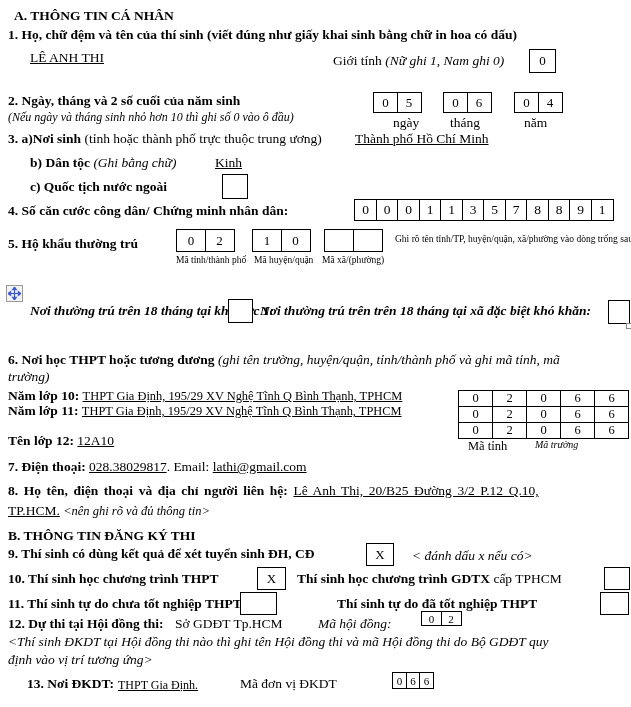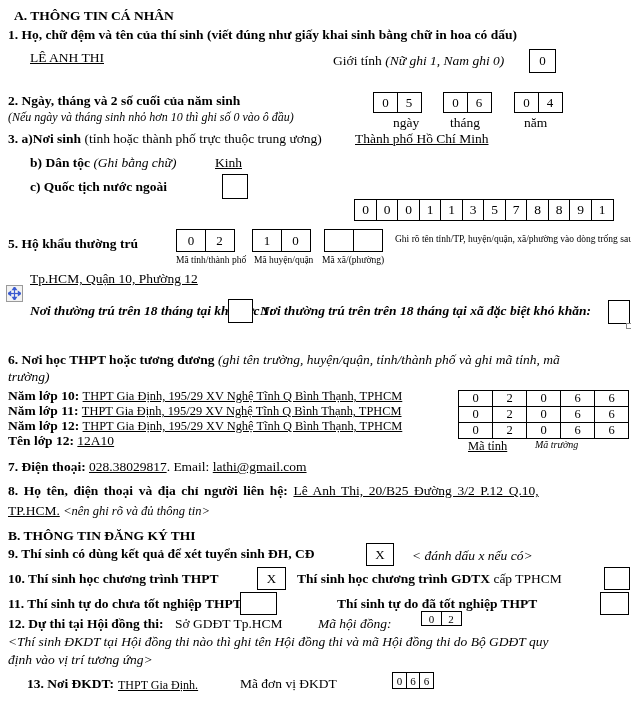--- a/index.html
+++ b/index.html
@@ -78,20 +78,21 @@
   </div>
   <div class="abs u" style="left:355px;top:131px;">Thành phố Hồ Chí Minh</div>
   <div class="abs" style="left:30px;top:155px;">
     <span class="b">b) Dân tộc</span>
     <span class="i">(Ghi bằng chữ)</span>
   </div>
   <div class="abs u" style="left:215px;top:155px;">Kinh</div>
   <div class="abs b" style="left:30px;top:179px;">c) Quốc tịch nước ngoài</div>
   <div class="box" style="left:222px;top:174px;width:26px;height:25px;"></div>
 
+  <div class="abs b" style="left:8px;top:203px;">4. Số căn cước công dân/ Chứng minh nhân dân:</div>
   <div class="abs cellrow" style="left:354px;top:199px;">
     <span class="cell c-cccd">0</span>
     <span class="cell c-cccd">0</span>
     <span class="cell c-cccd">0</span>
     <span class="cell c-cccd">1</span>
     <span class="cell c-cccd">1</span>
     <span class="cell c-cccd">3</span>
     <span class="cell c-cccd">5</span>
     <span class="cell c-cccd">7</span>
     <span class="cell c-cccd">8</span>
@@ -110,21 +111,20 @@
     <span class="cell c-q5">0</span>
   </div>
   <div class="abs cellrow" style="left:324px;top:229px;">
     <span class="cell c-q5"></span>
     <span class="cell c-q5"></span>
   </div>
   <div class="abs sm" style="left:176px;top:255px;">Mã tỉnh/thành phố</div>
   <div class="abs sm" style="left:254px;top:255px;">Mã huyện/quận</div>
   <div class="abs sm" style="left:322px;top:255px;">Mã xã/(phường)</div>
   <div class="abs sm" style="left:395px;top:234px;">Ghi rõ tên tỉnh/TP, huyện/quận, xã/phường vào dòng trống sau:</div>
-  <div class="abs u" style="left:30px;top:271px;">Tp.HCM, Quận 10, Phường 12</div>
 
   <div class="mv" style="left:6px;top:285px;">
     <svg width="13" height="13" viewBox="0 0 13 13">
       <g stroke="#3b5bd0" stroke-width="1.2" fill="#3b5bd0">
         <line x1="6.5" y1="2" x2="6.5" y2="11"></line>
         <line x1="2" y1="6.5" x2="11" y2="6.5"></line>
         <path d="M6.5 0 L4.7 2.6 L8.3 2.6 Z"></path>
         <path d="M6.5 13 L4.7 10.4 L8.3 10.4 Z"></path>
         <path d="M0 6.5 L2.6 4.7 L2.6 8.3 Z"></path>
         <path d="M13 6.5 L10.4 4.7 L10.4 8.3 Z"></path>
@@ -145,24 +145,20 @@
   <div class="abs i" style="left:8px;top:369px;">trường)</div>
 
   <div class="abs" style="left:8px;top:388px;">
     <span class="b">Năm lớp 10:</span>
     <span class="u school-val">THPT Gia Định, 195/29 XV Nghệ Tĩnh Q Bình Thạnh, TPHCM</span>
   </div>
   <div class="abs" style="left:8px;top:403px;">
     <span class="b">Năm lớp 11:</span>
     <span class="u school-val">THPT Gia Định, 195/29 XV Nghệ Tĩnh Q Bình Thạnh, TPHCM</span>
   </div>
-  <div class="abs" style="left:8px;top:418px;">
-    <span class="b">Năm lớp 12:</span>
-    <span class="u school-val">THPT Gia Định, 195/29 XV Nghệ Tĩnh Q Bình Thạnh, TPHCM</span>
-  </div>
   <div class="abs" style="left:8px;top:433px;">
     <span class="b">Tên lớp 12:</span>
     <span class="u">12A10</span>
   </div>
 
   <table class="tbl" style="left:458px;top:390px;">
     <tbody>
         <tr>
       <td>0</td>
       <td>2</td>
@@ -179,21 +175,21 @@
     </tr>
     <tr>
       <td>0</td>
       <td>2</td>
       <td>0</td>
       <td>6</td>
       <td>6</td>
     </tr>
   </tbody>
     </table>
-  <div class="abs" style="left:468px;top:439px;font-size:12.5px;text-decoration:underline;">Mã tỉnh</div>
+  <div class="abs" style="left:468px;top:439px;font-size:12.5px;">Mã tỉnh</div>
   <div class="abs" style="left:535px;top:439px;font-size:10px;font-style:italic;">Mã trường</div>
 
   <div class="abs" style="left:8px;top:459px;">
     <span class="b">7. Điện thoại:</span>
     <span class="u">028.38029817</span><span>. Email: </span><span class="u">lathi@gmail.com</span>
   </div>
 
   <div class="abs q8line" style="left:8px;top:483px;">
     <span class="b"></span><span class="b">8. Họ tên, điện thoại và địa chỉ người liên hệ:</span>
     <span class="u">Lê Anh Thi, 20/B25 Đường 3/2 P.12 Q.10,</span>

